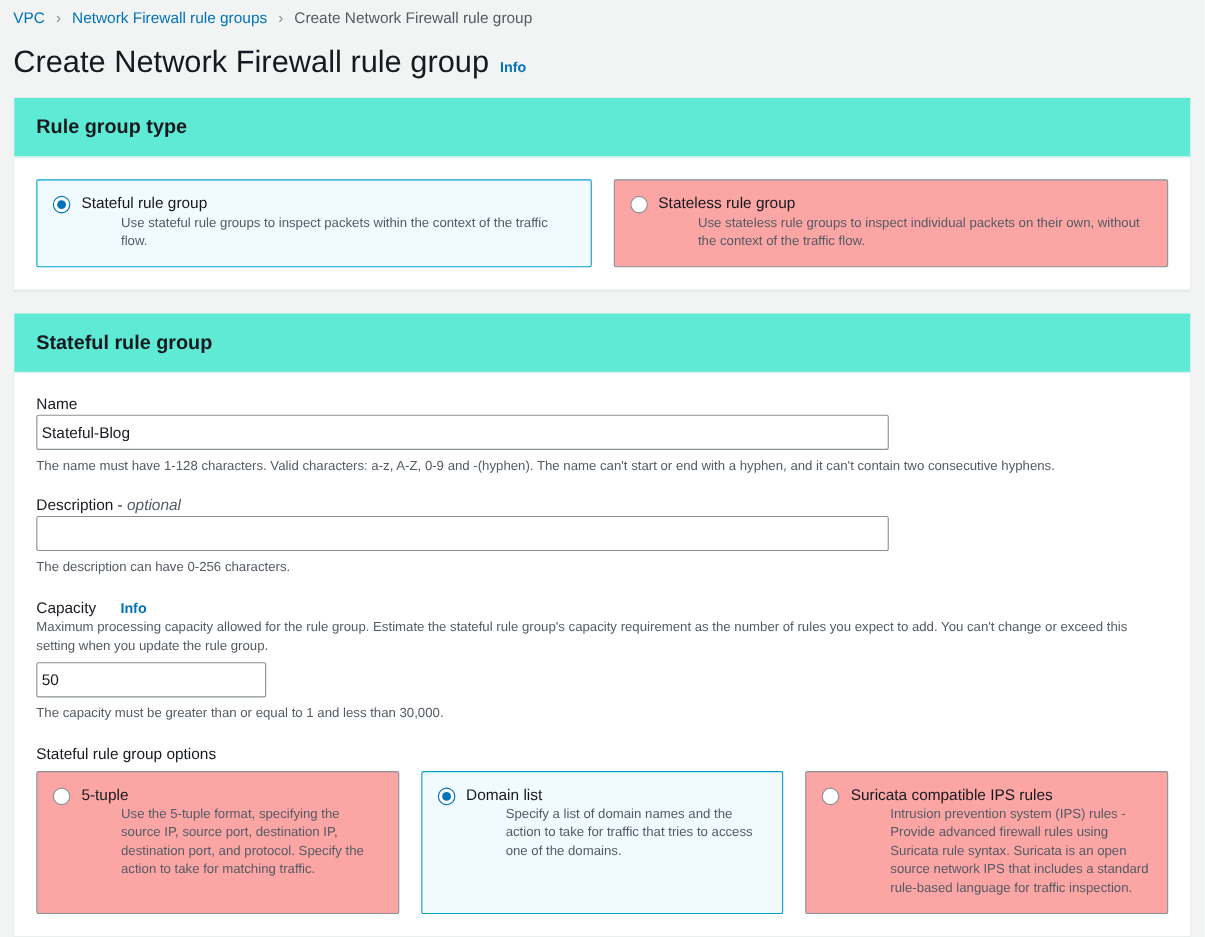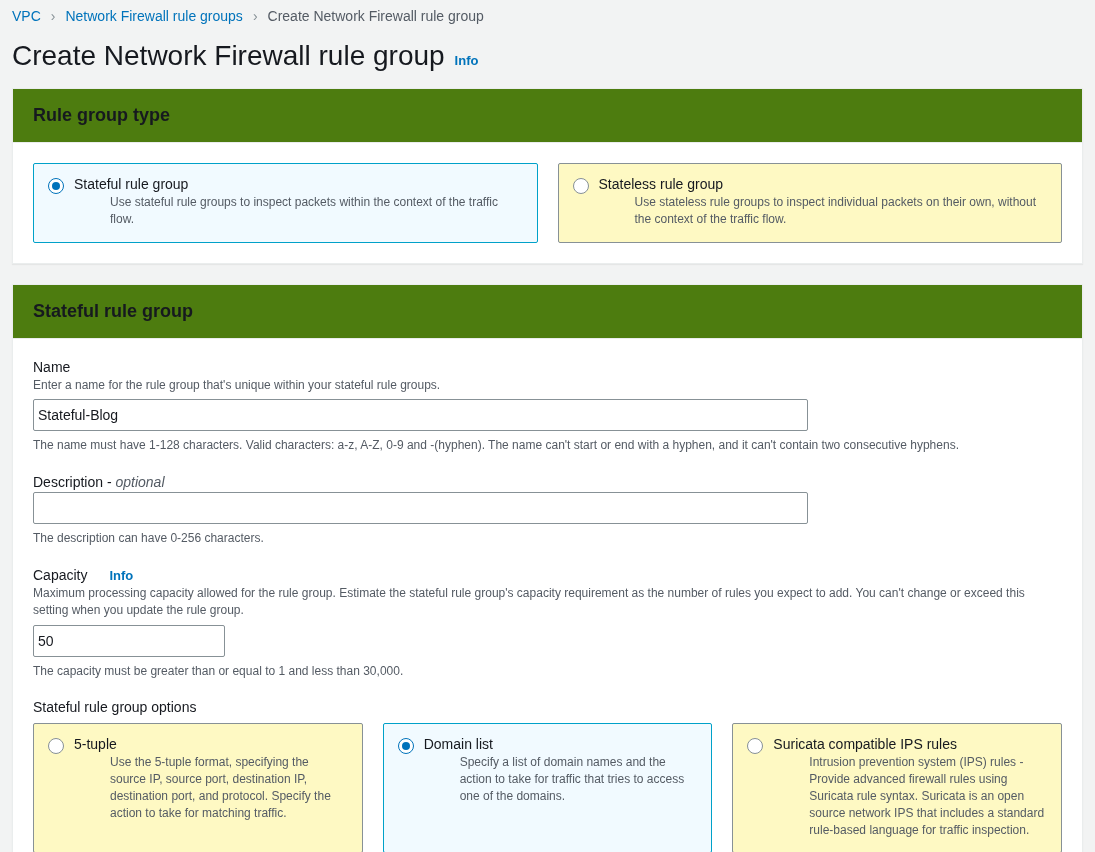--- a/index.html
+++ b/index.html
@@ -39,41 +39,41 @@
   }
   .panel {
     background: #fff;
     border: 1px solid #eaeded;
     box-shadow: 0 1px 1px rgba(0,0,0,0.05);
     margin-bottom: 20px;
   }
   .panel-header {
     padding: 16px 20px;
     border-bottom: 1px solid #eaeded;
-    background: #4d7c0f;
+    background: #5eead4;
   }
   .panel-header h2 {
     font-size: 18px;
     font-weight: 700;
   }
   .panel-body {
     padding: 20px;
   }
   .radio-tiles {
     display: flex;
     gap: 20px;
   }
   .radio-tiles.cols-2 > .radio-tile { flex: 1 1 0; }
   .radio-tiles.cols-3 { gap: 20px; }
   .radio-tiles.cols-3 > .radio-tile { flex: 1 1 0; }
   .radio-tile {
     border: 1px solid #879196;
     border-radius: 2px;
     padding: 12px 14px 14px 14px;
-    background: #fef9c3;
+    background: #fca5a5;
     cursor: pointer;
     display: flex;
     gap: 10px;
   }
   .radio-tile.selected {
     border: 1px solid #00a1c9;
     background: #f1faff;
   }
   .radio-circle {
     width: 16px;
@@ -137,21 +137,21 @@
   input.text-input {
     width: 775px;
     max-width: 100%;
     height: 32px;
     padding: 4px 4px;
     border: 1px solid #879196;
     border-radius: 2px;
     font-size: 14px;
     color: #16191f;
   }
-  input.text-input.small { width: 192px; }
+  input.text-input.small { width: 209px; }
   .label-with-info {
     display: flex;
     align-items: baseline;
     gap: 22px;
   }
 </style>
 </head>
 <body>
 
 <nav class="breadcrumb">
@@ -192,21 +192,20 @@
 </section>
 
 <section class="panel">
   <div class="panel-header">
     <h2>Stateful rule group</h2>
   </div>
   <div class="panel-body">
 
     <div class="form-group">
       <div class="field-label">Name</div>
-      <div class="field-help">Enter a name for the rule group that's unique within your stateful rule groups.</div>
       <input class="text-input" type="text" value="Stateful-Blog" style="">
       <div class="field-constraint">The name must have 1-128 characters. Valid characters: a-z, A-Z, 0-9 and -(hyphen). The name can't start or end with a hyphen, and it can't contain two consecutive hyphens.</div>
     </div>
 
     <div class="form-group">
       <div class="field-label">
         <span>Description - </span><span class="optional">optional</span>
       </div>
       <input class="text-input" type="text" value="" style="">
       <div class="field-constraint">The description can have 0-256 characters.</div>

